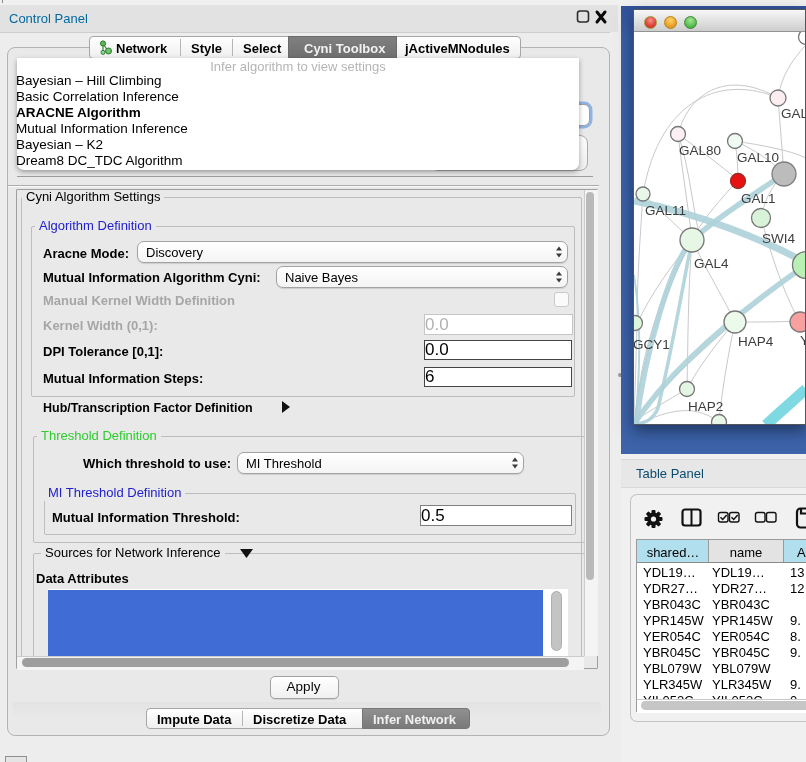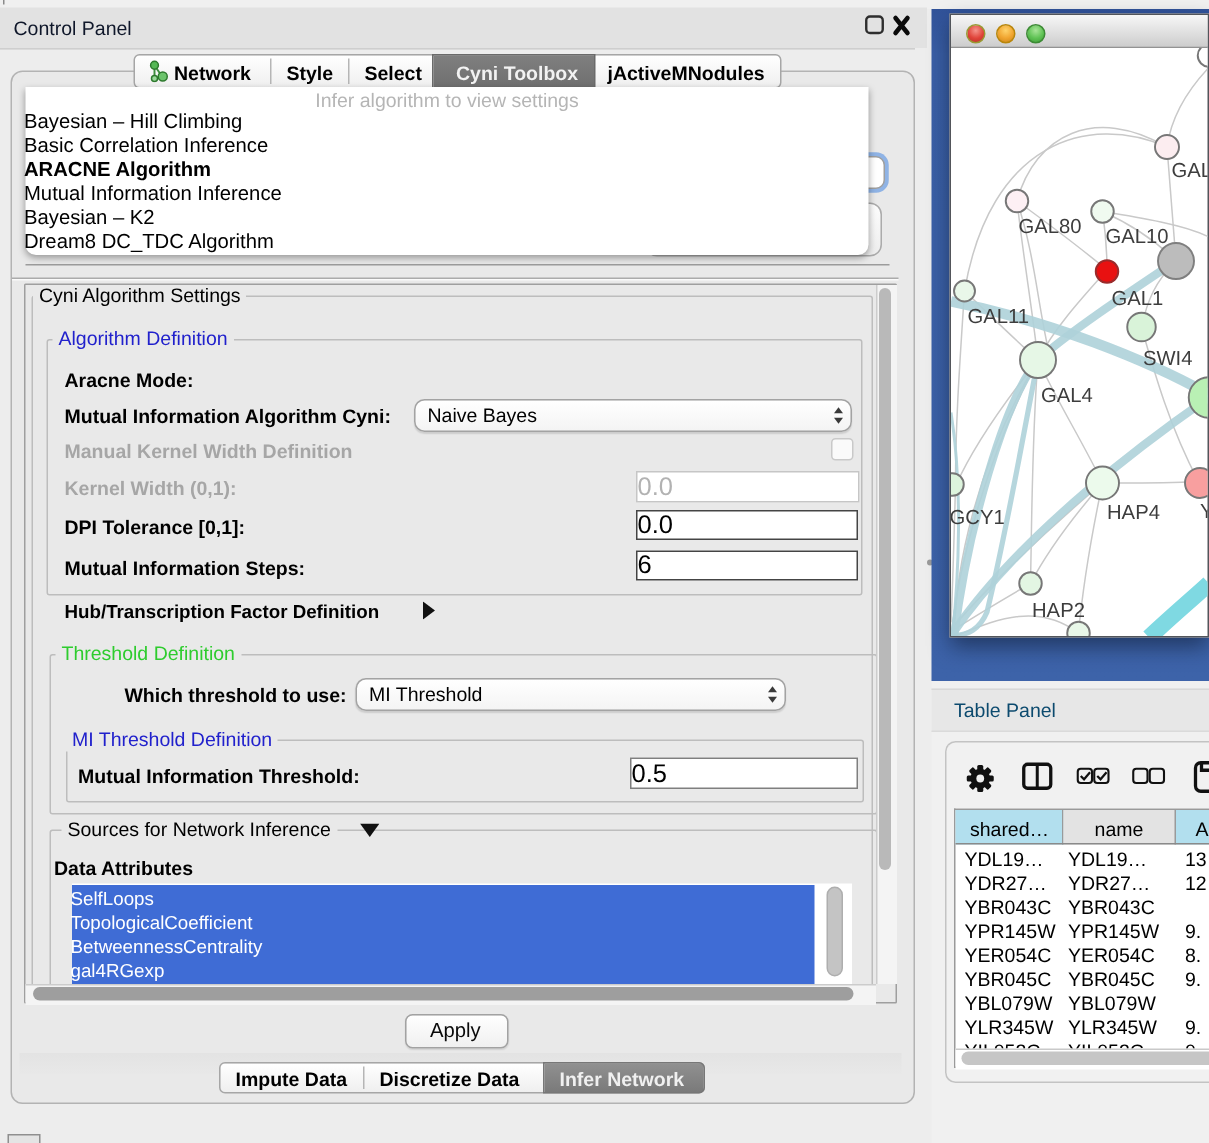--- a/index.html
+++ b/index.html
@@ -24,21 +24,21 @@
 .gtitle{position:absolute;top:-8px;background:#e9e9e9;padding:0 4px;font-size:13px;line-height:16px;white-space:nowrap;}
 </style>
 </head>
 <body>
 <div id="stage">
 
   <div class="abs" style="left:0;top:0;width:806px;height:6px;background:#f0f0f0;"></div>
   <div class="abs" style="left:2px;top:0;width:1px;height:3px;background:#8a8a8a;"></div>
 
   <div class="abs" style="left:0;top:5px;width:618px;height:27px;background:#e2e2e2;border-bottom:1px solid #cecece;"></div>
-  <div class="abs lbl" style="left:9px;top:11px;color:#0f172a;">Control Panel</div>
+  <div class="abs lbl" style="left:9px;top:11px;color:#0369a1;">Control Panel</div>
   <svg class="abs" width="36" height="16" viewBox="0 0 36 16" style="left:576px;top:9px;">
     <rect x="1.5" y="2" width="11" height="11" rx="2.5" fill="none" stroke="#2e2e2e" stroke-width="1.6"></rect>
     <path d="M21 3 L29 13 M29 3 L21 13" stroke="#0a0a0a" stroke-width="3" stroke-linecap="round"></path>
   </svg>
 
   <div class="abs" style="left:7px;top:47px;width:601px;height:687px;background:#e9e9e9;border:1px solid #b3b3b3;border-radius:8px;"></div>
 
   <div class="abs" style="left:89px;top:36px;width:432px;height:23px;background:linear-gradient(#ffffff,#efefef);border:1px solid #a6a6a6;border-radius:4px;box-sizing:border-box;"></div>
   <div class="abs" style="left:288px;top:36px;width:109px;height:23px;background:linear-gradient(#7f7f7f,#6f6f6f);border:1px solid #6a6a6a;border-radius:0;box-sizing:border-box;"></div>
   <div class="abs" style="left:180px;top:39px;width:1px;height:17px;background:#b5b5b5;"></div>
@@ -74,20 +74,24 @@
   <div class="abs" style="left:17px;top:190px;width:567px;height:466px;overflow:hidden;">
    <div class="abs" style="left:-17px;top:-190px;width:584px;height:720px;">
 
     <div class="group" style="left:21px;top:197px;width:559px;height:470px;"></div>
     <div class="gtitle" style="left:22px;top:189px;">Cyni Algorithm Settings</div>
 
     <div class="group" style="left:31px;top:226px;width:542px;height:169px;"></div>
     <div class="gtitle" style="left:35px;top:218px;color:#2121cc;">Algorithm Definition</div>
 
     <div class="abs lbl bold" style="left:43px;top:246px;">Aracne Mode:</div>
+    <div class="combo" style="left:137px;top:241px;width:429px;height:20px;">
+          <span class="ctext">Discovery</span>
+          <span class="arr"></span>
+        </div>
     <div class="abs lbl bold" style="left:43px;top:270px;">Mutual Information Algorithm Cyni:</div>
     <div class="combo" style="left:276px;top:266px;width:290px;height:20px;">
           <span class="ctext">Naive Bayes</span>
           <span class="arr"></span>
         </div>
 
     <div class="abs lbl bold gray" style="left:43px;top:293px;">Manual Kernel Width Definition</div>
     <div class="abs" style="left:554px;top:292px;width:13px;height:13px;background:#fafafa;border:1px solid #c9c9c9;border-radius:3px;"></div>
 
     <div class="abs lbl bold gray" style="left:43px;top:318px;">Kernel Width (0,1):</div>
@@ -120,21 +124,20 @@
 
     <div class="group" style="left:33px;top:553px;width:550px;height:130px;"></div>
     <div class="gtitle" style="left:41px;top:545px;">Sources for Network Inference</div>
     <svg class="abs" width="13" height="9" viewBox="0 0 13 9" style="left:240px;top:549px;">
           <path d="M0 0 L13 0 L6.5 9 Z" fill="#111"></path>
         </svg>
     <div class="abs lbl bold" style="left:36px;top:571px;">Data Attributes</div>
 
     <div class="abs" style="left:48px;top:589px;width:520px;height:67px;background:#ffffff;"></div>
     <div class="abs" style="left:48px;top:590px;width:495px;height:66px;background:#3f6cd5;"></div>
-    <div class="abs" style="left:47px;top:591px;font-size:12.5px;color:#fff;line-height:16px;white-space:nowrap;">SelfLoops<br>TopologicalCoefficient<br>BetweennessCentrality<br>gal4RGexp</div>
     <div class="abs" style="left:551px;top:591px;width:11px;height:60px;background:#c4c4c4;border:1px solid #aeaeae;border-radius:6px;box-sizing:border-box;"></div>
    </div>
   </div>
 
   <div class="abs" style="left:13px;top:702px;width:588px;height:14px;background:linear-gradient(#e3e3e3,#e8e8e8);"></div>
 
   <div class="abs" style="left:270px;top:676px;width:67px;height:21px;background:linear-gradient(#ffffff,#f0f0f0);border:1px solid #a2a2a2;border-radius:5px;box-shadow:0 1px 1px rgba(0,0,0,.1);"></div>
   <div class="abs" style="left:270px;top:679px;width:67px;text-align:center;font-size:13.5px;color:#0a0a0a;">Apply</div>
 
   <div class="abs" style="left:146px;top:708px;width:324px;height:21px;background:linear-gradient(#ffffff,#efefef);border:1px solid #a6a6a6;border-radius:4px;box-sizing:border-box;"></div>

